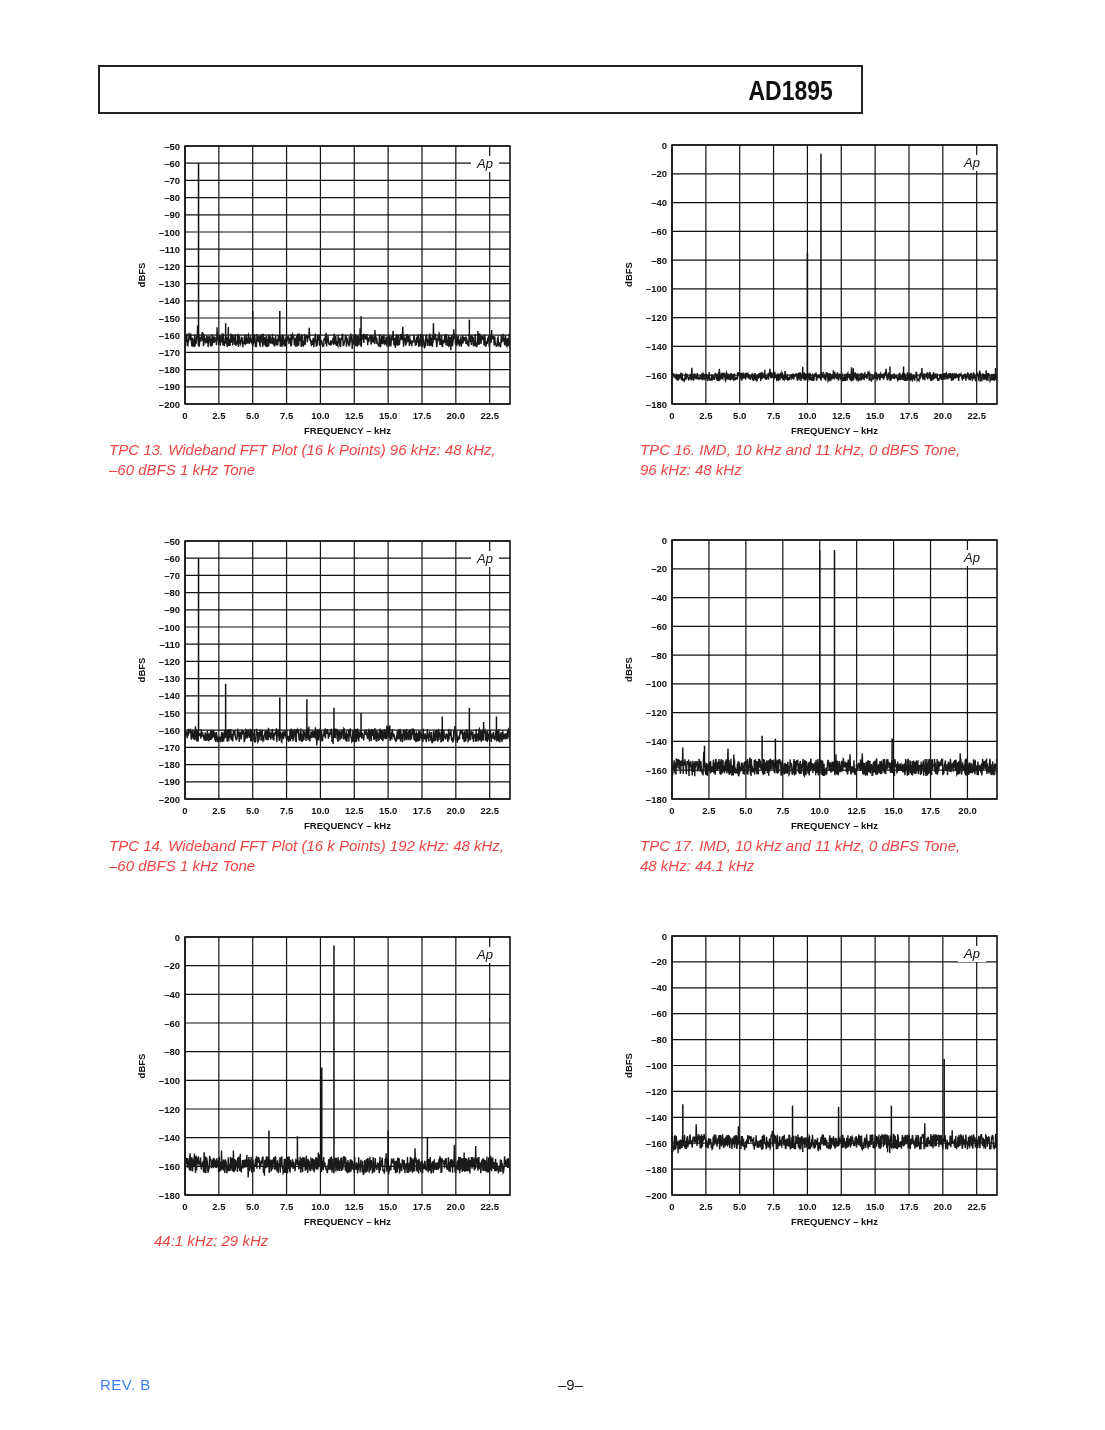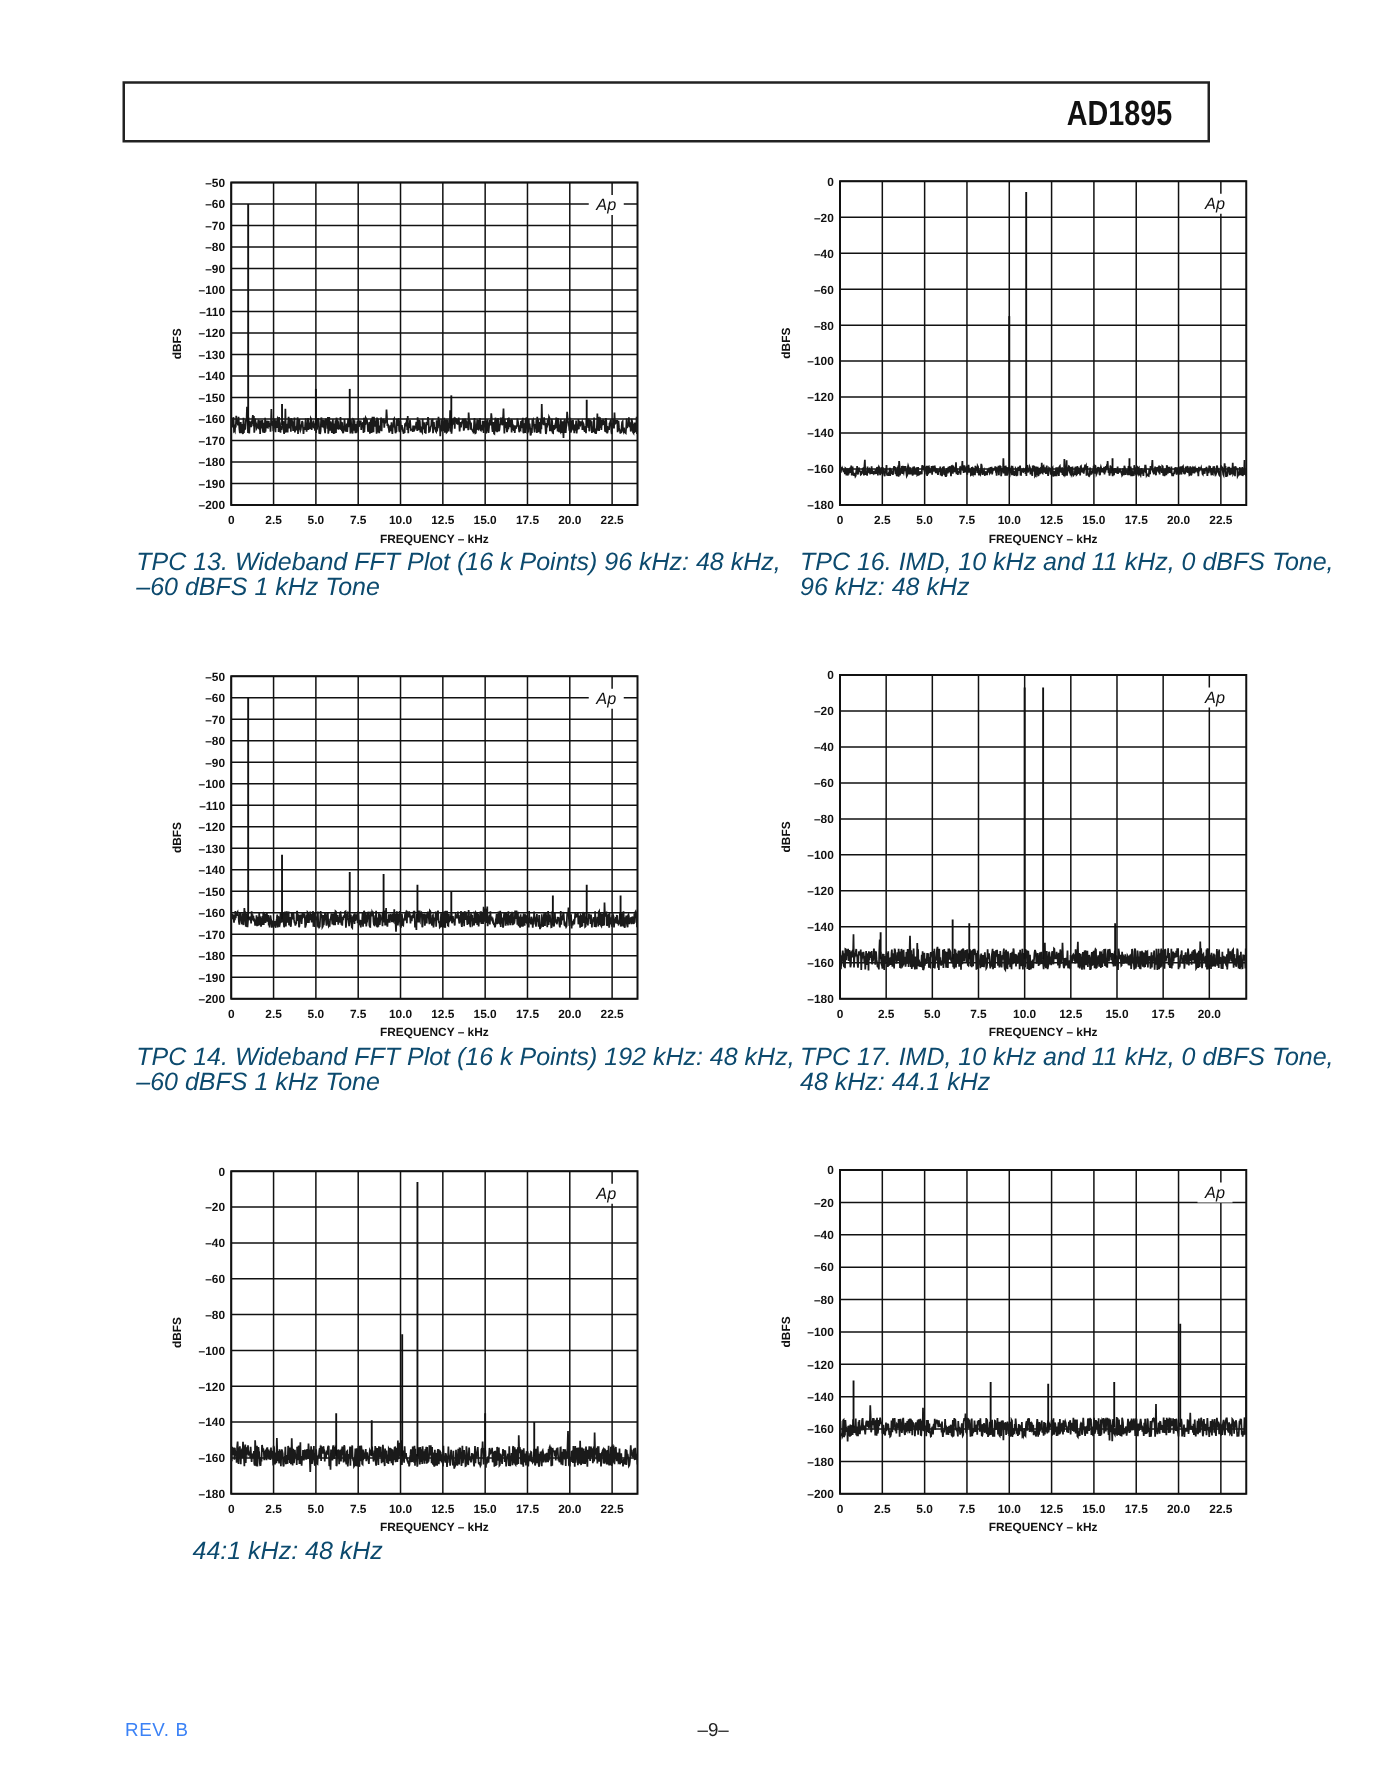--- a/index.html
+++ b/index.html
@@ -1,21 +1,21 @@
 <!DOCTYPE html>
 <html><head>
 <meta charset="utf-8">
 <style>
   html, body { margin: 0; padding: 0; background: #ffffff; }
   body { width: 1105px; height: 1430px; position: relative; font-family: "Liberation Sans", sans-serif; color: #1a1a1a; overflow: hidden; }
-  .header-box { position: absolute; left: 98px; top: 65px; width: 870px; height: 49px; border: 2px solid #222; box-sizing: border-box; }
+  .header-box { position: absolute; left: 98px; top: 65px; width: 765px; height: 49px; border: 2px solid #222; box-sizing: border-box; }
   .header-title { position: absolute; right: 28px; top: 8px; font-family: "Liberation Sans", sans-serif; font-weight: bold; font-size: 28px; letter-spacing: 0px; transform: scaleX(0.82); transform-origin: right center; color: #111; }
   .chart { position: absolute; margin-top: 10px; }
   .chart svg { display: block; overflow: visible; }
-  .caption { position: absolute; font-family: "Liberation Sans", sans-serif; font-style: italic; font-size: 20px; line-height: 20px; color: #0c4a6e; }
+  .caption { position: absolute; font-family: "Liberation Sans", sans-serif; font-style: italic; font-size: 15px; line-height: 20px; color: #ef4444; }
   .footer-rev { position: absolute; left: 100px; top: 1376px; font-size: 15px; letter-spacing: 0.5px; color: #3b82f6; }
   .footer-page { position: absolute; left: 558px; top: 1376px; font-size: 15px; color: #222; }
   .tick { font-family: "Liberation Sans", sans-serif; font-weight: bold; font-size: 9.5px; fill: #111; }
   .axlabel { font-family: "Liberation Sans", sans-serif; font-weight: bold; font-size: 9.5px; fill: #111; }
   .ap { font-family: "Liberation Sans", sans-serif; font-style: italic; font-size: 13px; fill: #111; }
 </style>
 </head>
 <body>
 
 <div class="header-box">
@@ -424,19 +424,19 @@
 </div>
 <div class="caption" style="left:109px; top:836px;">
   <div>TPC 14.  Wideband FFT Plot (16 k Points) 192 kHz: 48 kHz,</div>
   <div>–60 dBFS 1 kHz Tone</div>
 </div>
 <div class="caption" style="left:640px; top:836px;">
   <div>TPC 17.  IMD, 10 kHz and 11 kHz, 0 dBFS Tone,</div>
   <div>48 kHz: 44.1 kHz</div>
 </div>
 <div class="caption" style="left:154px; top:1231px;">
-  <div>44:1 kHz: 48 kHz</div>
+  <div>44:1 kHz: 29 kHz</div>
 </div>
 <div class="caption" style="left:595px; top:1231px;">
 </div>
 
 <div class="footer-rev">REV. B</div>
 <div class="footer-page">–9–</div>
 
 </body></html>

